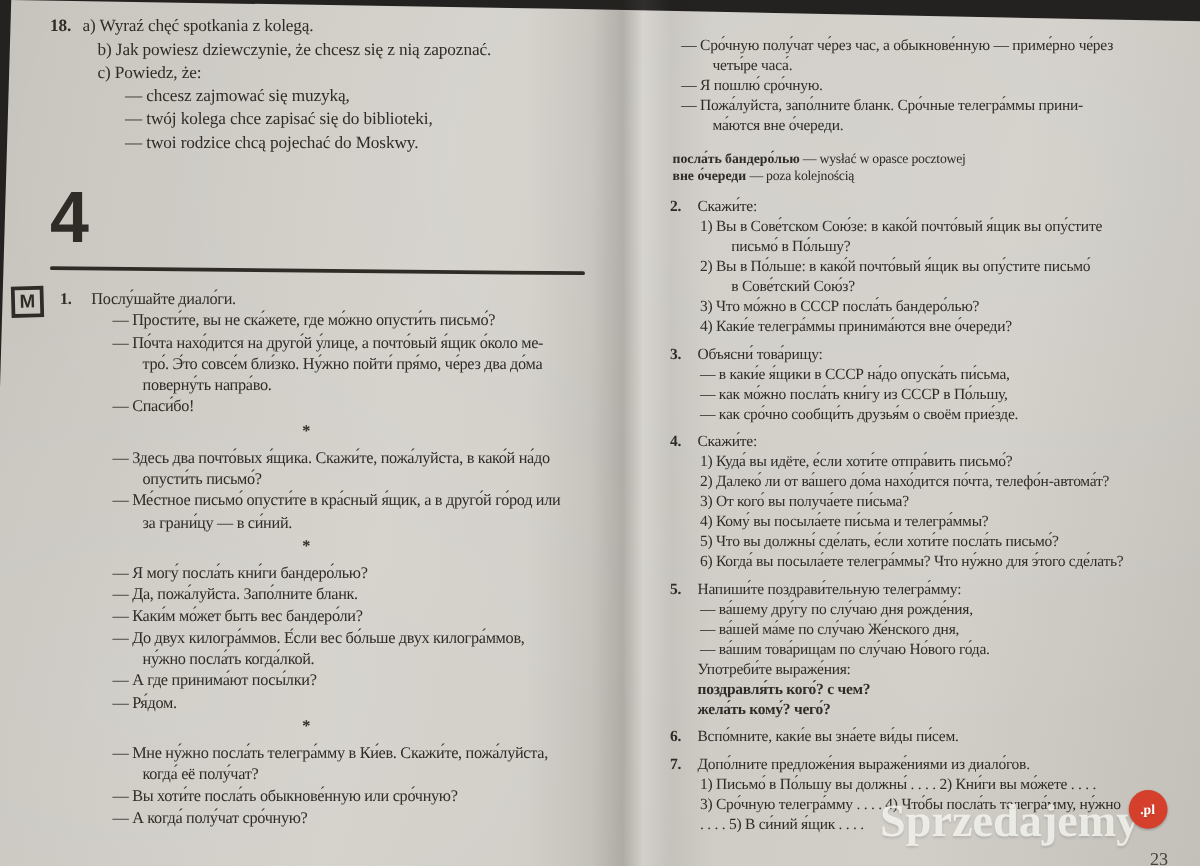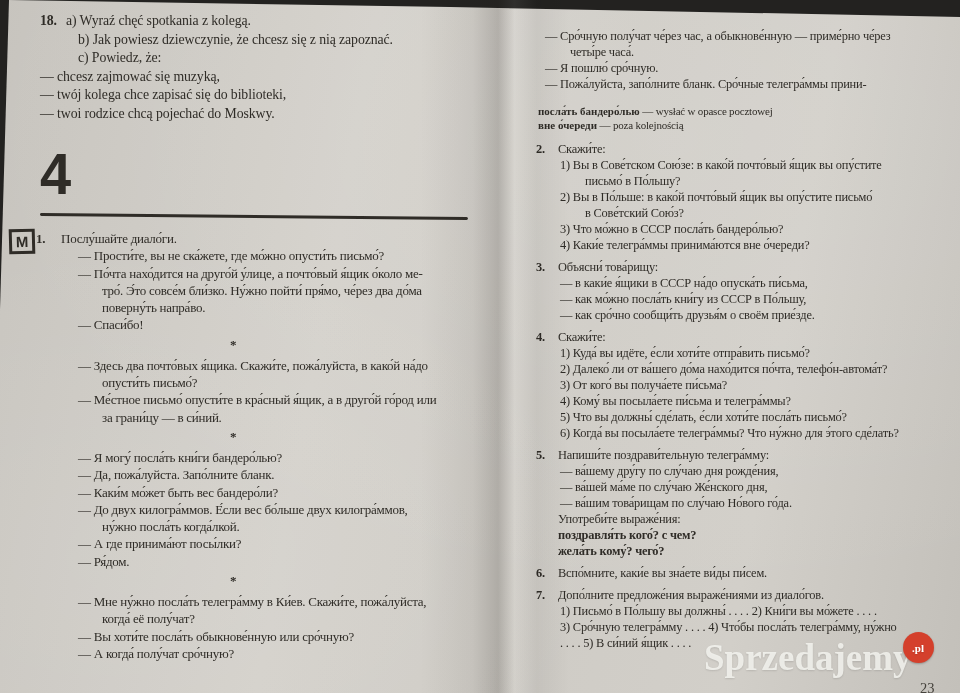--- a/index.html
+++ b/index.html
@@ -19,29 +19,29 @@
     clip-path:polygon(9px 0, 450px 7px, 100% 17px, 100% 100%, 0 100%, 0 310px);
     overflow:hidden;}
   .gutter{position:absolute;left:420px;top:0;width:150px;height:100%;pointer-events:none;
     background:linear-gradient(90deg, rgba(0,0,0,0) 0%, rgba(40,35,30,0.07) 35%,
       rgba(40,35,30,0.20) 52%, rgba(255,255,255,0.06) 63%, rgba(0,0,0,0.05) 78%, rgba(0,0,0,0) 100%);}
   .line{white-space:pre;}
   
   .ex18{position:absolute;left:40px;top:12px;width:430px;font-size:13.8px;line-height:18.6px;letter-spacing:-0.1px;}
   .ex18 .exnum{display:inline-block;width:26px;font-weight:bold;}
   .ex18 .ind{margin-left:38px;}
-  .ex18 .ind2{}
+  .ex18 .ind2{margin-left:60px;}
   .chapter{position:absolute;left:40px;top:146px;font-family:"Liberation Sans","DejaVu Sans",sans-serif;
     font-weight:800;font-size:56px;line-height:56px;transform:scaleY(1.04);}
   .rule{position:absolute;left:40px;top:213px;width:428px;height:3px;background:var(--ink);
     border-radius:2px;transform:rotate(0.55deg);transform-origin:left center;}
   .mbox{position:absolute;left:9px;top:229px;width:26px;height:25px;border:3px solid var(--ink);
     font-family:"Liberation Sans","DejaVu Sans",sans-serif;font-weight:bold;font-size:15px;
     display:flex;align-items:center;justify-content:center;transform:rotate(-1.5deg);}
-  .dlg{position:absolute;left:36px;top:230px;width:420px;font-size:13px;line-height:17.3px;letter-spacing:-0.25px;}
+  .dlg{position:absolute;left:48px;top:230px;width:420px;font-size:13px;line-height:17.3px;letter-spacing:-0.25px;}
   .dlg .exnum{display:inline-block;width:25px;font-weight:bold;}
   .dl{padding-left:66px;text-indent:-24px;}
   .ct{padding-left:66px;}
   .sep{width:394px;text-align:center;font-weight:bold;font-size:13px;height:20px;line-height:20px;margin:1px 0 2px;}
   
   .rp{position:absolute;left:536px;top:28px;width:418px;font-size:12.4px;line-height:16px;letter-spacing:-0.2px;}
   .rp .exnum{display:inline-block;width:22px;font-weight:bold;}
   .rdl{padding-left:34px;text-indent:-25px;}
   .rct{padding-left:34px;}
   .vocab{margin-top:12px;font-size:11px;line-height:14px;padding-left:2px;}
@@ -106,20 +106,21 @@
       <div class="line ct">когда́ её полу́чат?</div>
       <div class="line dl">— Вы хоти́те посла́ть обыкнове́нную или сро́чную?</div>
       <div class="line dl">— А когда́ полу́чат сро́чную?</div>
     </div>
 
     <div class="rp">
       <div class="line rdl">— Сро́чную полу́чат че́рез час, а обыкнове́нную — приме́рно че́рез</div>
       <div class="line rct">четы́ре часа́.</div>
       <div class="line rdl">— Я пошлю́ сро́чную.</div>
       <div class="line rdl">— Пожа́луйста, запо́лните бланк. Сро́чные телегра́ммы прини-</div>
+      <div class="line rct">ма́ются вне о́череди.</div>
 
       <div class="vocab">
         <div class="line"><b>посла́ть бандеро́лью</b> <span>— wysłać w opasce pocztowej</span></div>
         <div class="line"><b>вне о́череди</b> <span>— poza kolejnością</span></div>
       </div>
 
       <div class="exblock">
         <div class="line"><span class="exnum">2.</span><span>Скажи́те:</span></div>
         <div class="line ri">1) Вы в Сове́тском Сою́зе: в како́й почто́вый я́щик вы опу́стите</div>
         <div class="line rc">письмо́ в По́льшу?</div>

